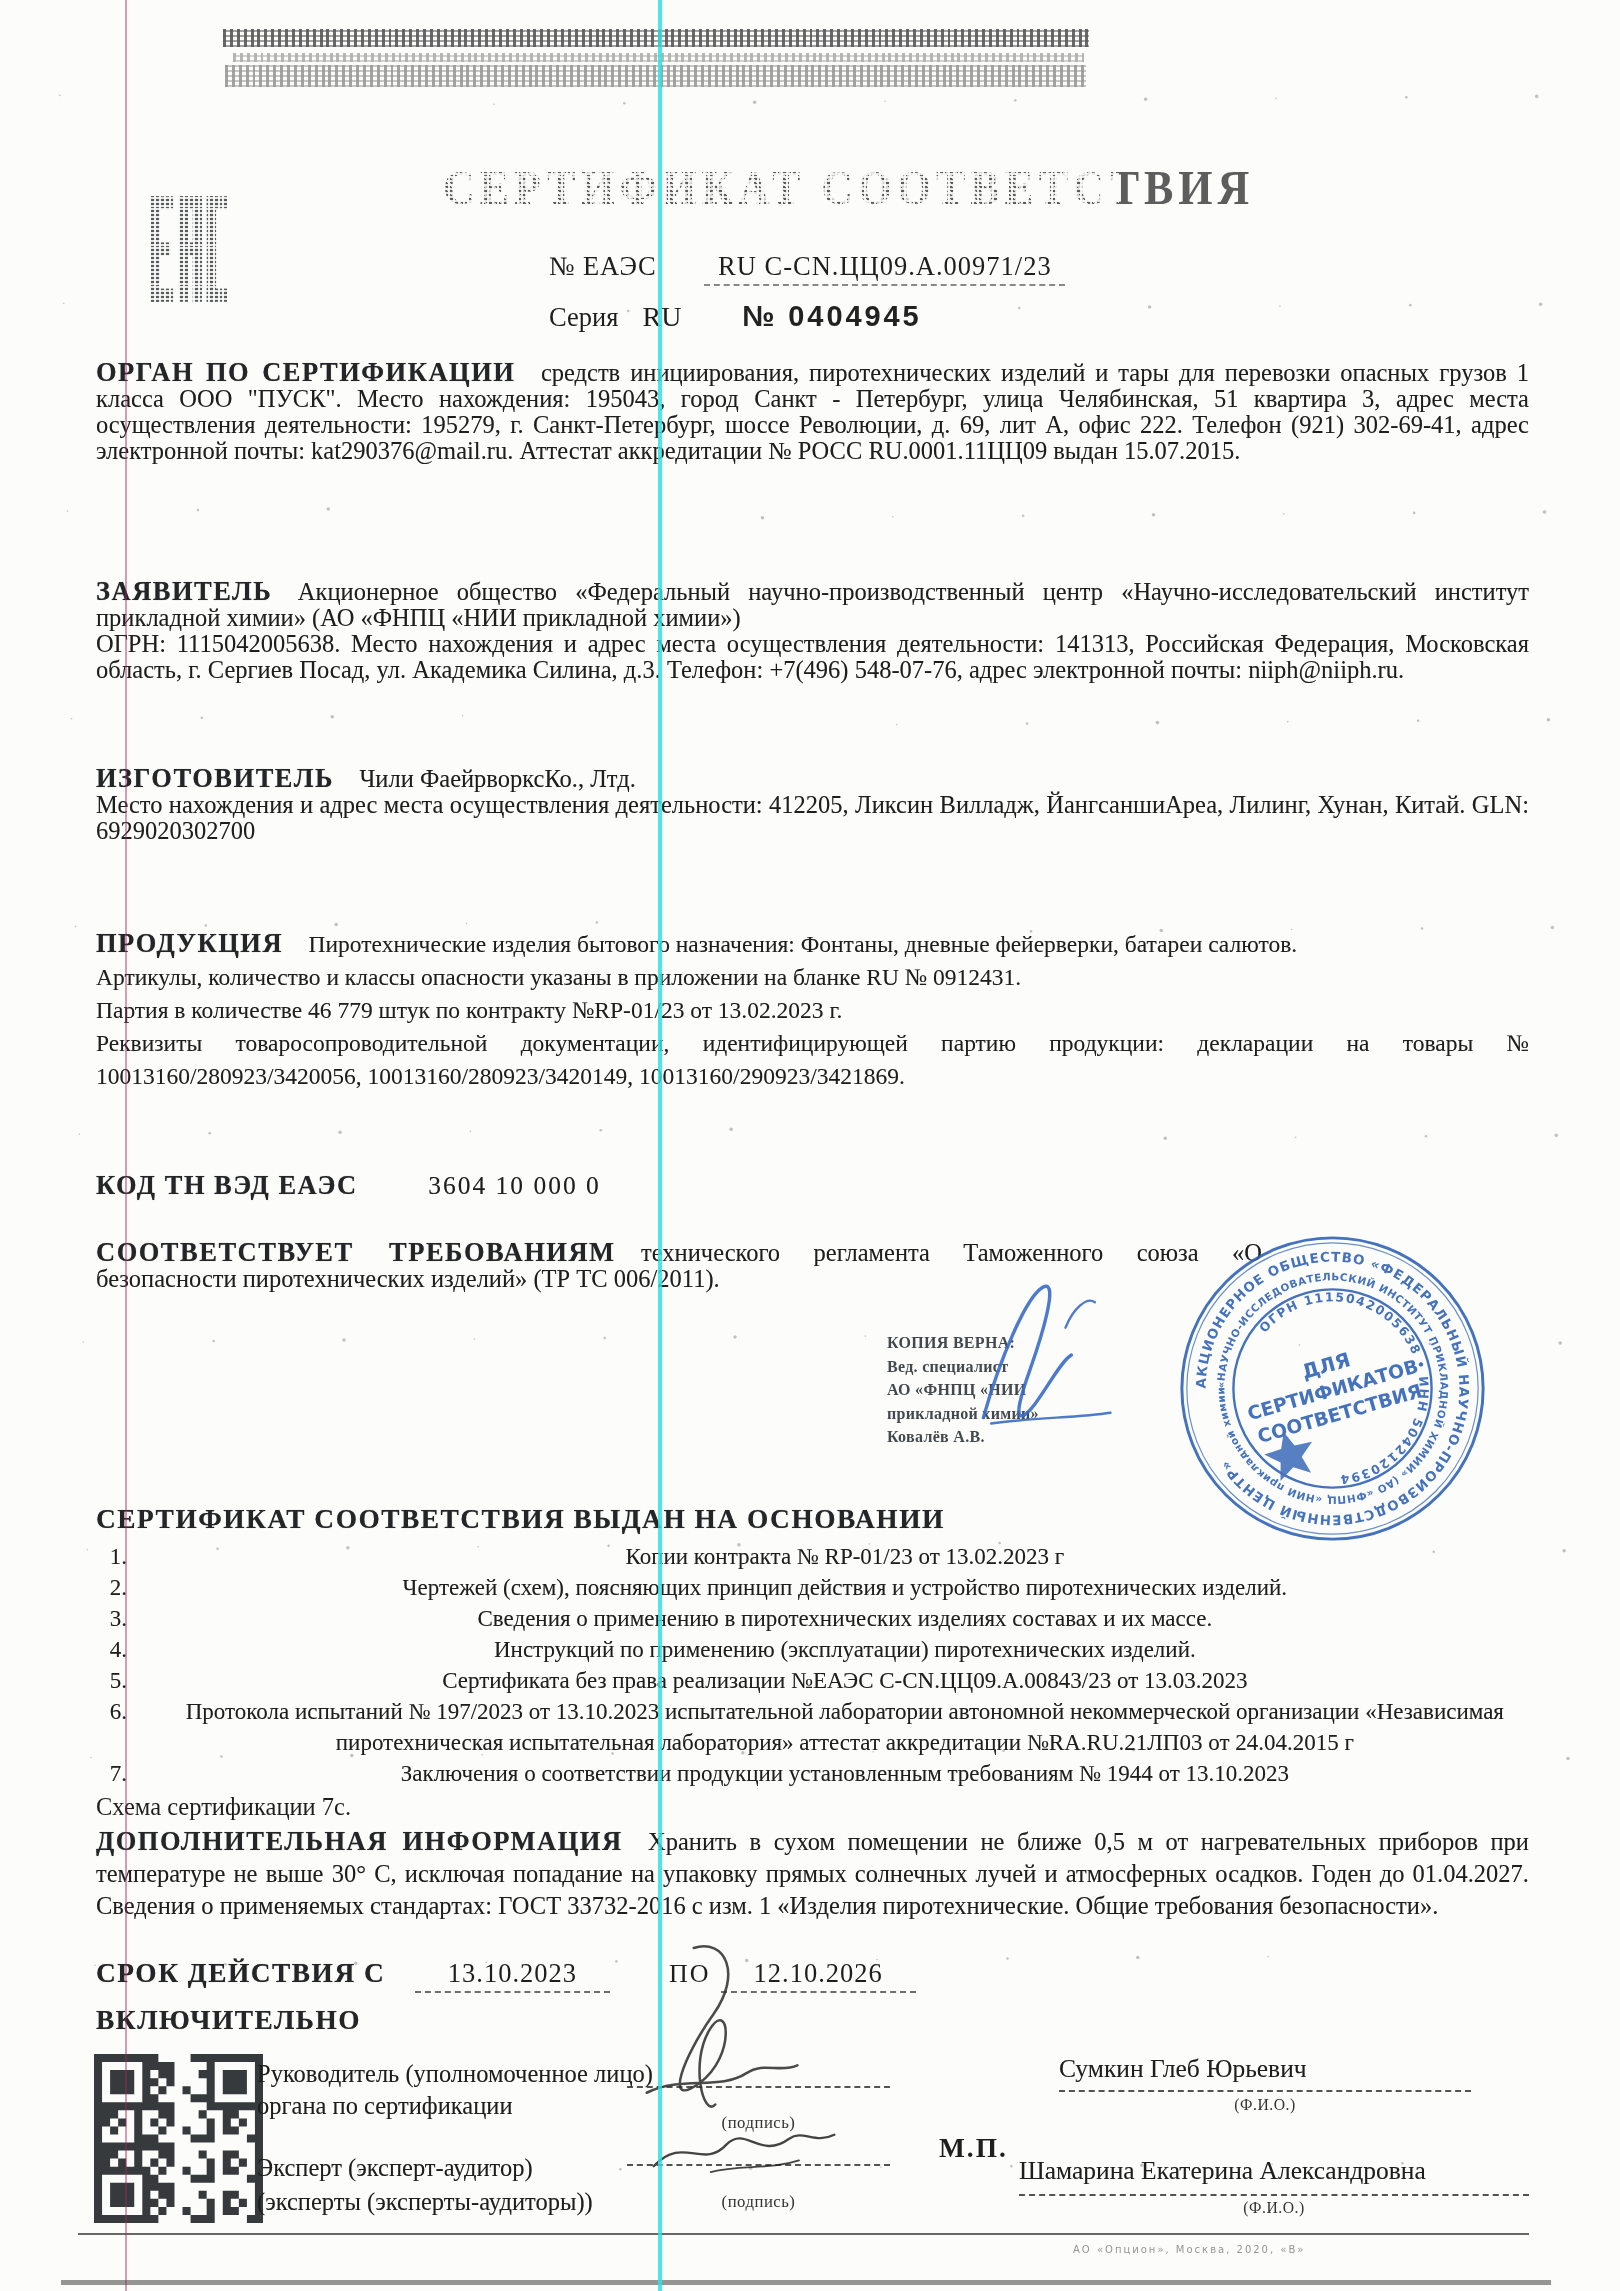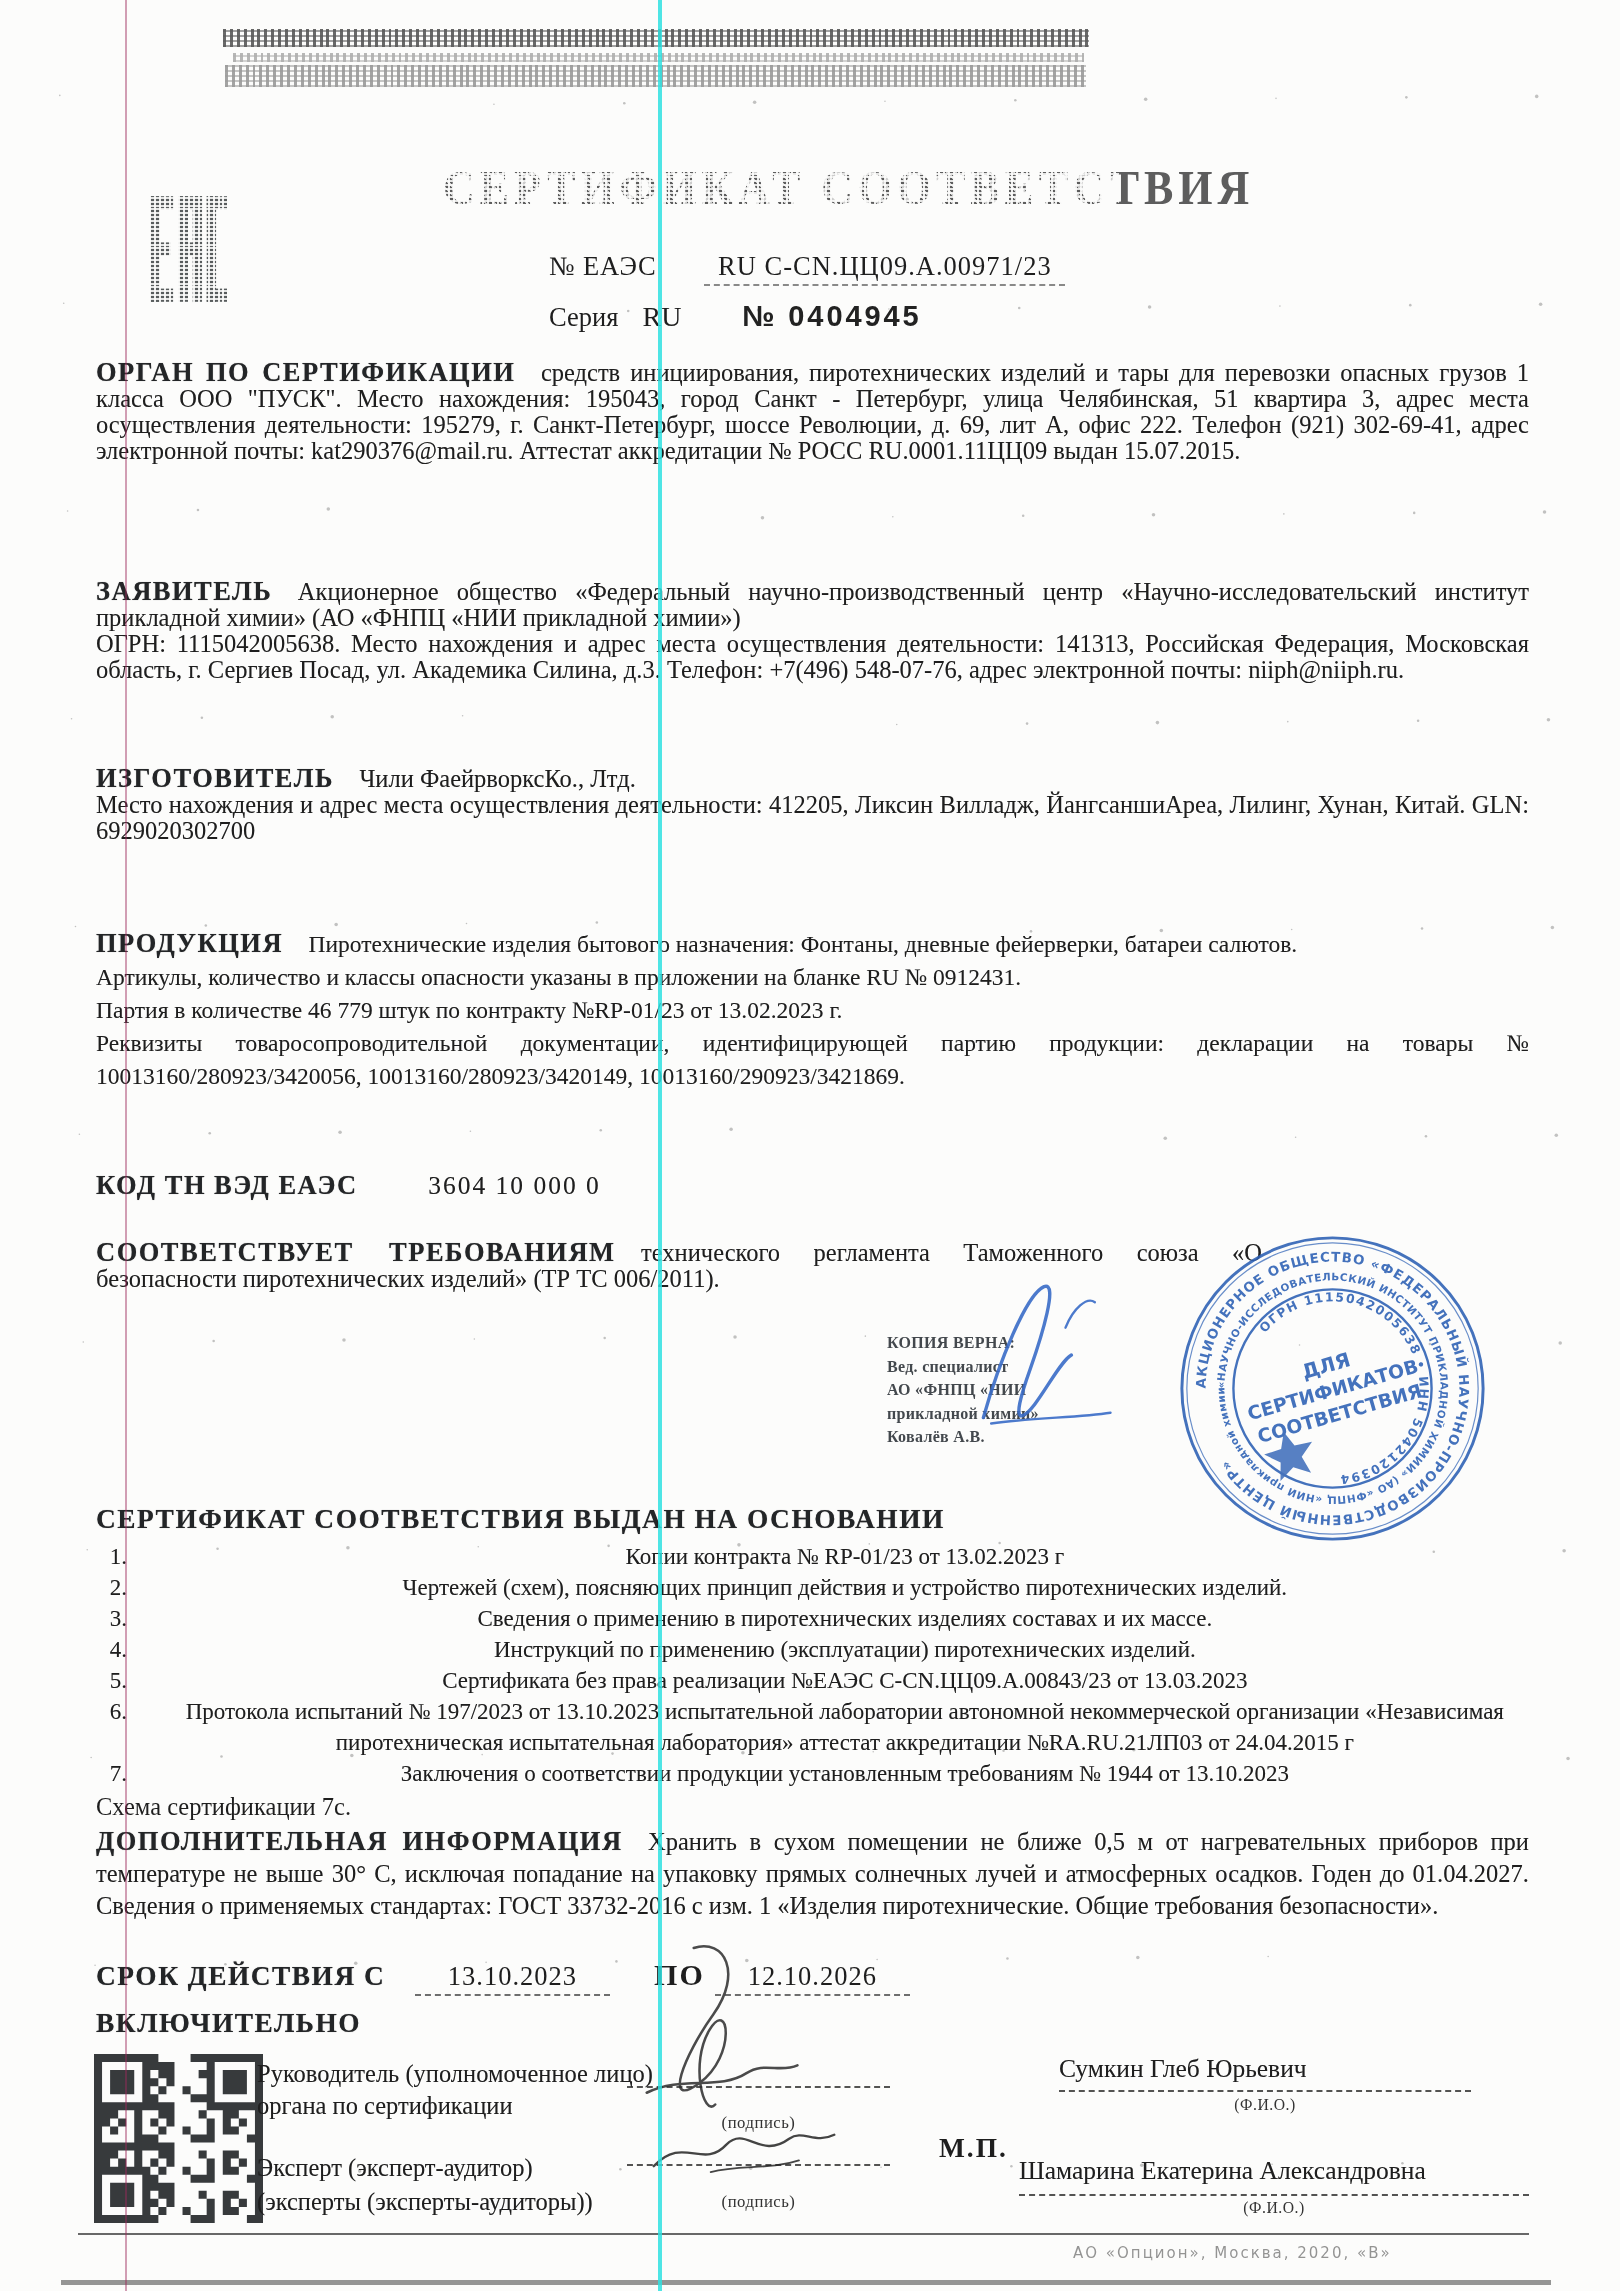--- a/index.html
+++ b/index.html
@@ -51,36 +51,36 @@
   
   .basis-list{margin:5.9px 0 0 0;padding:0;list-style:none}
   .basis-list li{display:flex;font-size:23px;line-height:31px;
       text-shadow:0 0 0.5px rgba(30,30,30,.3)}
   .basis-list .n{width:51px;flex:0 0 51px;padding-left:13.7px}
   .basis-list .t{flex:1;text-align:center}
   .scheme{font-size:24.5px;line-height:32px;margin-top:2px}
   
   .vdate{display:inline-block;font-size:26.5px;padding:0 33px 2px 33px;
          border-bottom:2px dashed rgba(50,50,50,.7);letter-spacing:1px}
-  .vpo{font-weight:700;font-size:30px;letter-spacing:2px;margin-left:40px;margin-right:5.9px}
+  .vpo{font-weight:400;font-size:26px;letter-spacing:2px;margin-left:55px;margin-right:5.9px}
   
   .qr{position:absolute;left:94px;top:2052px;z-index:4}
   .lab{position:absolute;z-index:4;font-size:24.5px;line-height:32px;
        text-shadow:0 0 0.5px rgba(30,30,30,.3)}
   .sigline{position:absolute;border-bottom:2px dashed rgba(40,40,40,.8);z-index:4}
   .cap{position:absolute;font-size:16.7px;color:#333;z-index:4;letter-spacing:0.5px}
   .cap-c{text-align:center}
   .mp{position:absolute;left:939px;top:2133px;font-weight:700;font-size:27.4px;
       letter-spacing:2px;z-index:4}
   .name{position:absolute;text-align:left;font-size:25.5px;z-index:4;
         text-shadow:0 0 0.5px rgba(30,30,30,.3)}
   .longline{position:absolute;left:78px;top:2233px;width:1451px;
             border-bottom:2.9px solid rgba(42,42,42,.7);z-index:3}
   .printer{position:absolute;left:1073px;top:2244px;z-index:3;
-           font-family:"DejaVu Sans",sans-serif;font-size:15px;letter-spacing:2px;
+           font-family:"DejaVu Sans",sans-serif;font-size:10px;letter-spacing:2px;
            color:rgba(60,60,60,.55)}
   .sig-svg{position:absolute;z-index:7;pointer-events:none}
   .stamp{position:absolute;left:1169px;top:1225px;z-index:6;opacity:.88}
   .stamp text{font-family:"DejaVu Sans",sans-serif;font-weight:700;fill:#2b5fb4}
   .noise-dots{position:absolute;inset:0;z-index:2;pointer-events:none}
 </style>
 </head>
 <body>
 
 <div class="page">

